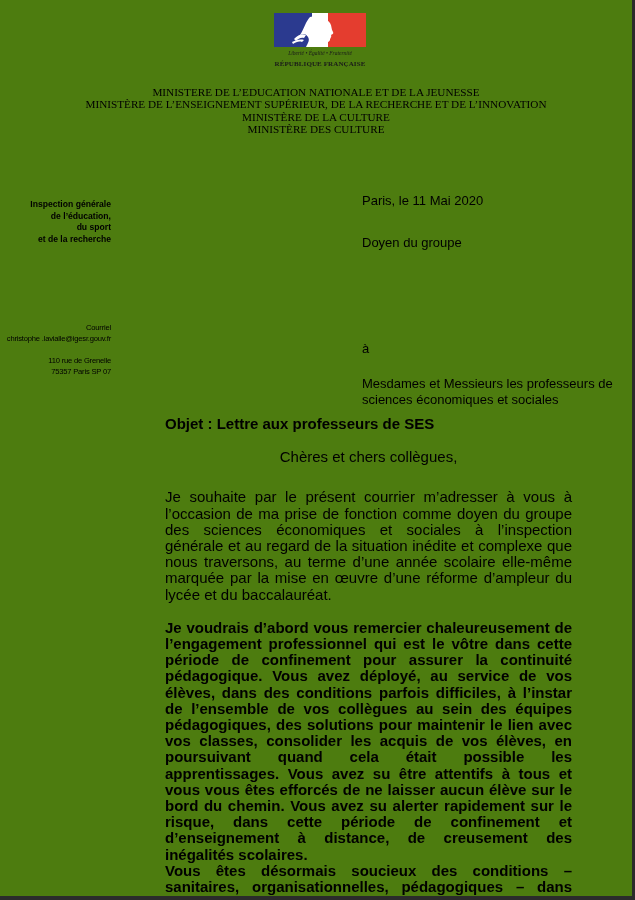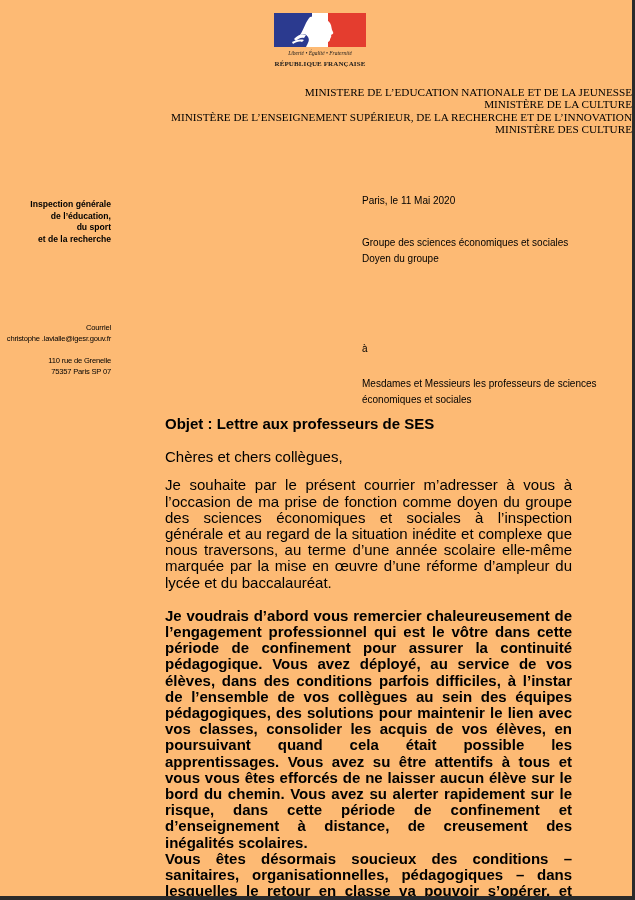--- a/index.html
+++ b/index.html
@@ -6,21 +6,21 @@
   body {
     width: 635px; height: 900px; overflow: hidden;
     background: #2b2b2b;
     position: relative;
     font-family: "Liberation Sans", sans-serif;
     color: #000;
   }
   .page {
     position: absolute; left: 0; top: 0;
     width: 632px; height: 896px;
-    background: #fdba74;
+    background: #4d7c0f;
     overflow: hidden;
   }
   
   .logo {
     position: absolute; left: 274px; top: 13px; width: 92px; height: 62px;
   }
   .logo svg { display: block; }
   .motto {
     position: absolute; left: 272px; top: 50px; width: 96px;
     text-align: center; font-family: "Liberation Serif", serif;
@@ -32,50 +32,50 @@
     font-size: 7px; font-weight: bold; color: #1a1a1a; white-space: nowrap;
     letter-spacing: 0.1px;
   }
   .ministries {
     position: absolute; left: 0; top: 86px; width: 632px;
     text-align: center;
     font-family: "Liberation Serif", serif;
     font-size: 11.2px; line-height: 12.4px;
     color: #000;
   }
-  .ministries div { white-space: nowrap; text-align: right; }
+  .ministries div { white-space: nowrap; }
 
   
   .leftcol {
     position: absolute; right: 521px; width: 120px; text-align: right;
     font-size: 8.2px; color: #000;
   }
   .org { top: 199px; font-weight: bold; line-height: 11.5px; font-size: 8.6px; }
   .contact { top: 322px; font-size: 7.6px; line-height: 11.2px; letter-spacing: -0.2px; }
   .address { top: 355px; font-size: 7.6px; line-height: 11.2px; letter-spacing: -0.2px; }
 
   
   .rightcol {
     position: absolute; left: 362px; width: 268px;
-    font-size: 10px; line-height: 16.2px;
+    font-size: 13px; line-height: 16.2px;
   }
   .date { top: 193px; }
   .sender { top: 235px; }
   .sender .b { font-weight: bold; }
   .sender .i { }
   .a { top: 341px; }
   .recipients { top: 376px; }
 
   
   .body {
     position: absolute; left: 165px; top: 416px; width: 407px;
     font-size: 15px; line-height: 16.2px;
   }
   .objet { font-weight: bold; margin: 0 0 17px 0; }
-  .salutation { margin: 0 0 12px 0; }
+  .salutation { margin: 0 0 24px 0; text-align: center; }
   .para { text-align: justify; margin: 0 0 17px 0; }
   .para.tight { margin-bottom: 0; font-weight: bold; }
 </style>
 </head>
 <body>
 
 <div class="page">
 
   <div class="logo">
     <svg width="92" height="38" viewBox="0 0 92 38">
@@ -86,43 +86,42 @@
       <path d="M36 4 C42 2 52 4 56 10 C58 13 57 16 59 19 C60 21 58 21 57 22 C58 24 56 25 56 27 C55 30 50 30 46 31 C44 32 44 34 44 34 L32 34 C34 30 36 27 34 24 C32 21 30 20 26 22 C30 16 32 8 36 4 Z" fill="#ffffff"></path>
       <path d="M20 26 C24 22 28 20 32 22 L30 25 C27 24 24 26 22 28 Z" fill="#ffffff"></path>
       <path d="M18 29 C22 27 26 26 30 27 L28 29 C25 28 22 29 19 31 Z" fill="#ffffff"></path>
     </svg>
   </div>
   <div class="motto">Liberté • Égalité • Fraternité</div>
   <div class="republic">RÉPUBLIQUE FRANÇAISE</div>
 
   <div class="ministries">
     <div>MINISTERE DE L’EDUCATION NATIONALE ET DE LA JEUNESSE</div>
+    <div>MINISTÈRE DE L’ENSEIGNEMENT SUPÉRIEUR, DE LA RECHERCHE ET DE L’INNOVATION</div>
     <div>MINISTÈRE DE LA CULTURE</div>
-    <div>MINISTÈRE DE L’ENSEIGNEMENT SUPÉRIEUR, DE LA RECHERCHE ET DE L’INNOVATION</div>
     <div>MINISTÈRE DES CULTURE</div>
   </div>
 
   <div class="leftcol org">
     <div>Inspection générale</div>
     <div>de l’éducation,</div>
     <div>du sport</div>
     <div>et de la recherche</div>
   </div>
   <div class="leftcol contact">
     <div>Courriel</div>
     <div>christophe .lavialle@igesr.gouv.fr</div>
   </div>
   <div class="leftcol address">
     <div>110 rue de Grenelle</div>
     <div>75357 Paris SP 07</div>
   </div>
 
   <div class="rightcol date">Paris, le 11 Mai 2020</div>
   <div class="rightcol sender">
-    <div>Groupe des sciences économiques et sociales</div>
     <div class="i">Doyen du groupe</div>
   </div>
   <div class="rightcol a">à</div>
   <div class="rightcol recipients">Mesdames et Messieurs les professeurs de sciences économiques et sociales</div>
 
   <div class="body">
     <div class="objet">Objet : Lettre aux professeurs de SES</div>
     <div class="salutation">Chères et chers collègues,</div>
     <div class="para">Je souhaite par le présent courrier m’adresser à vous à l’occasion de ma prise de fonction comme doyen du groupe des sciences économiques et sociales à l’inspection générale et au regard de la situation inédite et complexe que nous traversons, au terme d’une année scolaire elle-même marquée par la mise en œuvre d’une réforme d’ampleur du lycée et du baccalauréat.</div>
     <div class="para tight">Je voudrais d’abord vous remercier chaleureusement de l’engagement professionnel qui est le vôtre dans cette période de confinement pour assurer la continuité pédagogique. Vous avez déployé, au service de vos élèves, dans des conditions parfois difficiles, à l’instar de l’ensemble de vos collègues au sein des équipes pédagogiques, des solutions pour maintenir le lien avec vos classes, consolider les acquis de vos élèves, en poursuivant quand cela était possible les apprentissages. Vous avez su être attentifs à tous et vous vous êtes efforcés de ne laisser aucun élève sur le bord du chemin. Vous avez su alerter rapidement sur le risque, dans cette période de confinement et d’enseignement à distance, de creusement des inégalités scolaires.</div>

